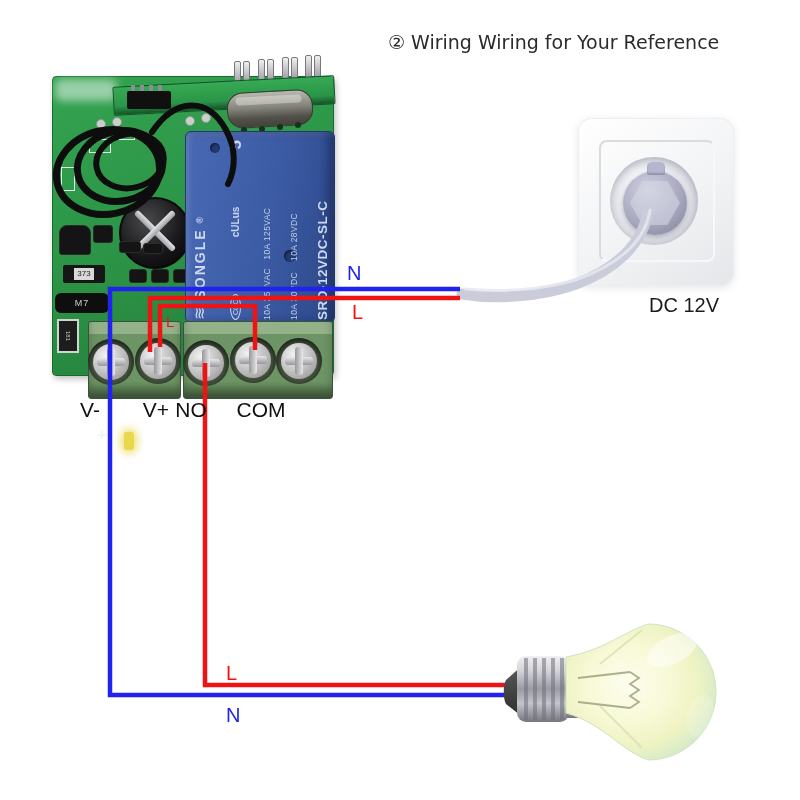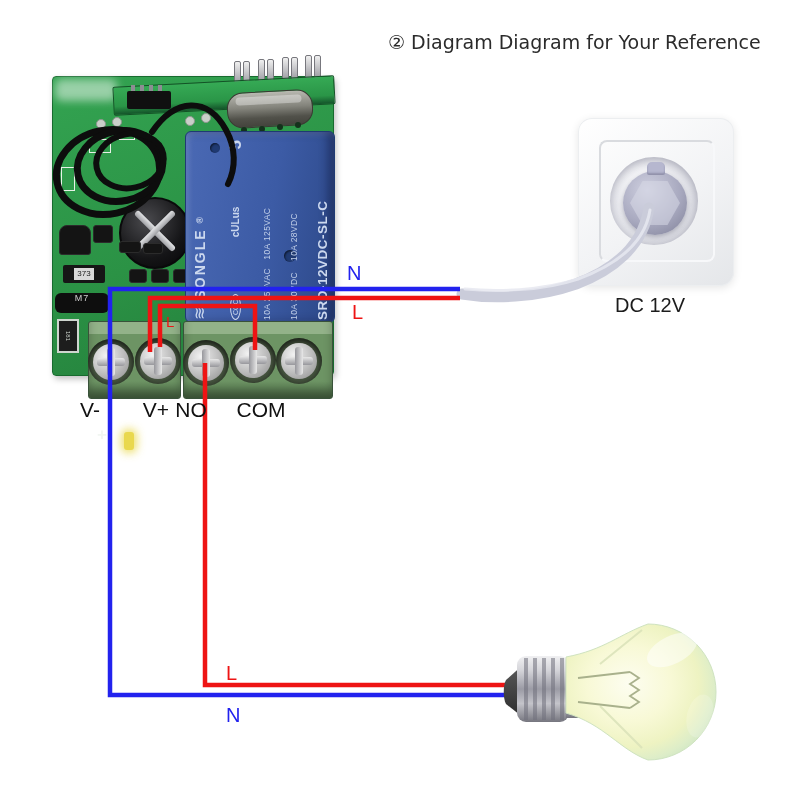--- a/index.html
+++ b/index.html
@@ -26,21 +26,21 @@
   .pad{width:8px;height:8px;border-radius:50%;background:#c9cfc9;border:1px solid #8f968f;}
   .silk{border:1px solid #e8f2e8;background:transparent;}
   .cap{left:66px;top:120px;width:68px;height:68px;border-radius:50%;
        background:radial-gradient(circle at 38% 32%,#4a4a4e,#151517 60%,#050506);border:2px solid #0a0a0b;}
   .cap .x1,.cap .x2{position:absolute;left:7px;top:29px;width:54px;height:6px;background:linear-gradient(180deg,#e3e4e6,#9fa0a4);border-radius:3px;}
   .cap .x1{transform:rotate(45deg);} .cap .x2{transform:rotate(-45deg);}
   .blkcomp{background:#141414;border-radius:3px;border:1px solid #2b2b2b;}
   .res221{left:10px;top:188px;width:42px;height:18px;background:#161616;border-radius:2px;display:flex;align-items:center;justify-content:center;}
   .res221 span{background:#d9d9d9;color:#222;font-size:8px;line-height:10px;padding:1px 3px;}
   .m7{left:2px;top:216px;width:54px;height:20px;background:#0e0e0e;border-radius:6px;color:#cfcfcf;font-size:9px;
-      display:flex;align-items:flex-start;justify-content:center;letter-spacing:1px;}
+      display:flex;align-items:center;justify-content:center;letter-spacing:1px;}
   .smd181{left:4px;top:242px;width:18px;height:30px;background:#1d1d1d;border:2px solid #cfd6cf;color:#cfd6cf;
           font-size:6px;display:flex;align-items:center;justify-content:center;}
   .smd181 span{transform:rotate(90deg);}
   .led{left:71px;top:355px;width:10px;height:18px;background:#e9d84e;border-radius:3px;
        box-shadow:0 0 9px 3px rgba(235,220,90,.85);}
   .plus{left:44px;top:348px;color:#f2f6f2;font-size:17px;font-weight:bold;}
 
   
   .relay{left:132px;top:54px;width:148px;height:190px;border-radius:6px;
          background:linear-gradient(100deg,#4a69b4,#3c5ba5 55%,#2c4888);border:1px solid #1f3a73;
@@ -85,30 +85,30 @@
   .plug-hex{left:7px;top:10px;width:50px;height:44px;background:rgba(215,216,230,.55);
             clip-path:polygon(25% 0,75% 0,100% 50%,75% 100%,25% 100%,0 50%);}
   .plug-tab{left:69px;top:44px;width:18px;height:13px;background:#b6b7cf;border-radius:5px 5px 2px 2px;
             box-shadow:inset 0 -2px 2px rgba(60,60,90,.3);}
 
   
   .lbl{color:#111;font-size:21px;white-space:nowrap;}
   .center{transform:translateX(-50%);}
   .wire-lbl{font-size:20px;}
   .small-l{font-size:15px;}
-  .dc{font-size:20px;color:#1c1c1c;}
+  .dc{font-size:20px;color:#1c1c1c;margin-left:34px;}
 
   svg.overlay{position:absolute;left:0;top:0;width:800px;height:800px;pointer-events:none;}
 </style>
 </head>
 <body>
 
 <div id="stage">
 
-  <div class="abs title">② Diagram Diagram for Your Reference</div>
+  <div class="abs title">② Wiring Wiring for Your Reference</div>
 
   <div class="abs pcb">
     <div class="abs pcb-shine"></div>
 
     <div class="abs pin" style="left:181px;top:-16px"></div>
     <div class="abs pin" style="left:190px;top:-16px"></div>
     <div class="abs pin" style="left:205px;top:-18px"></div>
     <div class="abs pin" style="left:214px;top:-18px"></div>
     <div class="abs pin" style="left:229px;top:-20px"></div>
     <div class="abs pin" style="left:238px;top:-20px"></div>

